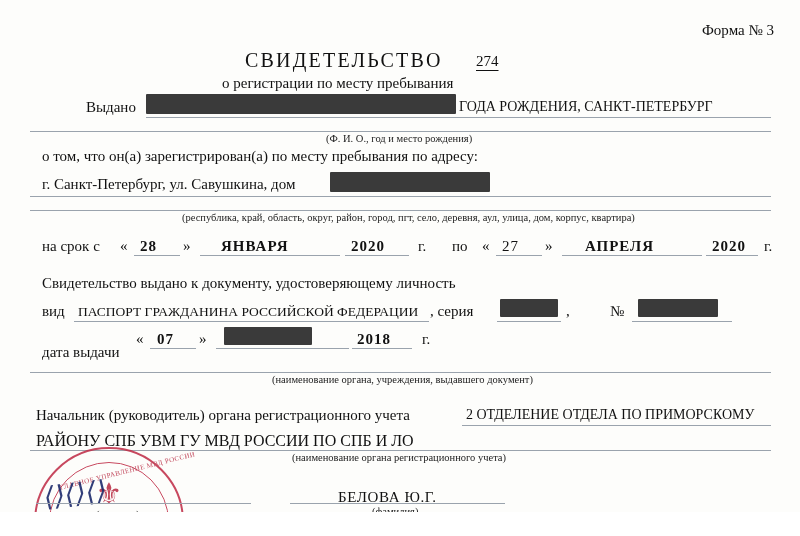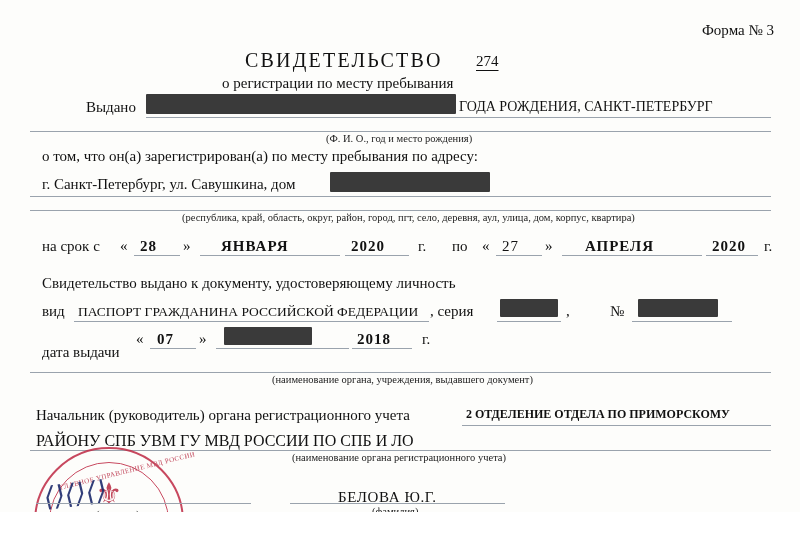--- a/index.html
+++ b/index.html
@@ -192,21 +192,21 @@
   <div class="redact" style="left:224px; top:327px; width:88px; height:18px;"></div>
   <div class="rule" style="left:216px; top:348px; width:133px;"></div>
   <div class="txt lbl" style="left:357px; top:331px; font-weight:bold; letter-spacing:1px;">2018</div>
   <div class="rule" style="left:352px; top:348px; width:60px;"></div>
   <div class="txt lbl" style="left:422px; top:331px;">г.</div>
 
   <div class="rule" style="left:30px; top:372px; width:741px;"></div>
   <div class="txt lbl-sm" style="left:272px; top:374px;">(наименование органа, учреждения, выдавшего документ)</div>
 
   <div class="txt lbl" style="left:36px; top:407px;">Начальник (руководитель) органа регистрационного учета</div>
-  <div class="txt lbl" style="left:466px; top:407px; font-size:12px;font-weight:bold;">2 ОТДЕЛЕНИЕ ОТДЕЛА  ПО ПРИМОРСКОМУ</div>
+  <div class="txt lbl" style="left:466px; top:407px; font-size:14px;">2 ОТДЕЛЕНИЕ ОТДЕЛА  ПО ПРИМОРСКОМУ</div>
   <div class="rule" style="left:462px; top:425px; width:309px;"></div>
   <div class="txt lbl" style="left:36px; top:432px; font-size:16px;">РАЙОНУ СПБ УВМ  ГУ  МВД РОССИИ  ПО СПБ  И  ЛО</div>
   <div class="rule" style="left:30px; top:450px; width:741px;"></div>
   <div class="txt lbl-sm" style="left:292px; top:452px;">(наименование органа регистрационного учета)</div>
 
   <div class="stamp">
     <div class="stamp-text" style="left:22px; top:18px; transform:rotate(-14deg);">ГЛАВНОЕ УПРАВЛЕНИЕ МВД РОССИИ</div>
     <div class="stamp-emblem">⚜</div>
     <div class="stamp-inner-line" style="top:72px;"></div>
     <div class="stamp-text" style="left:37px; top:78px; font-size:8px;">ДЛЯ ДОКУМЕНТОВ</div>

